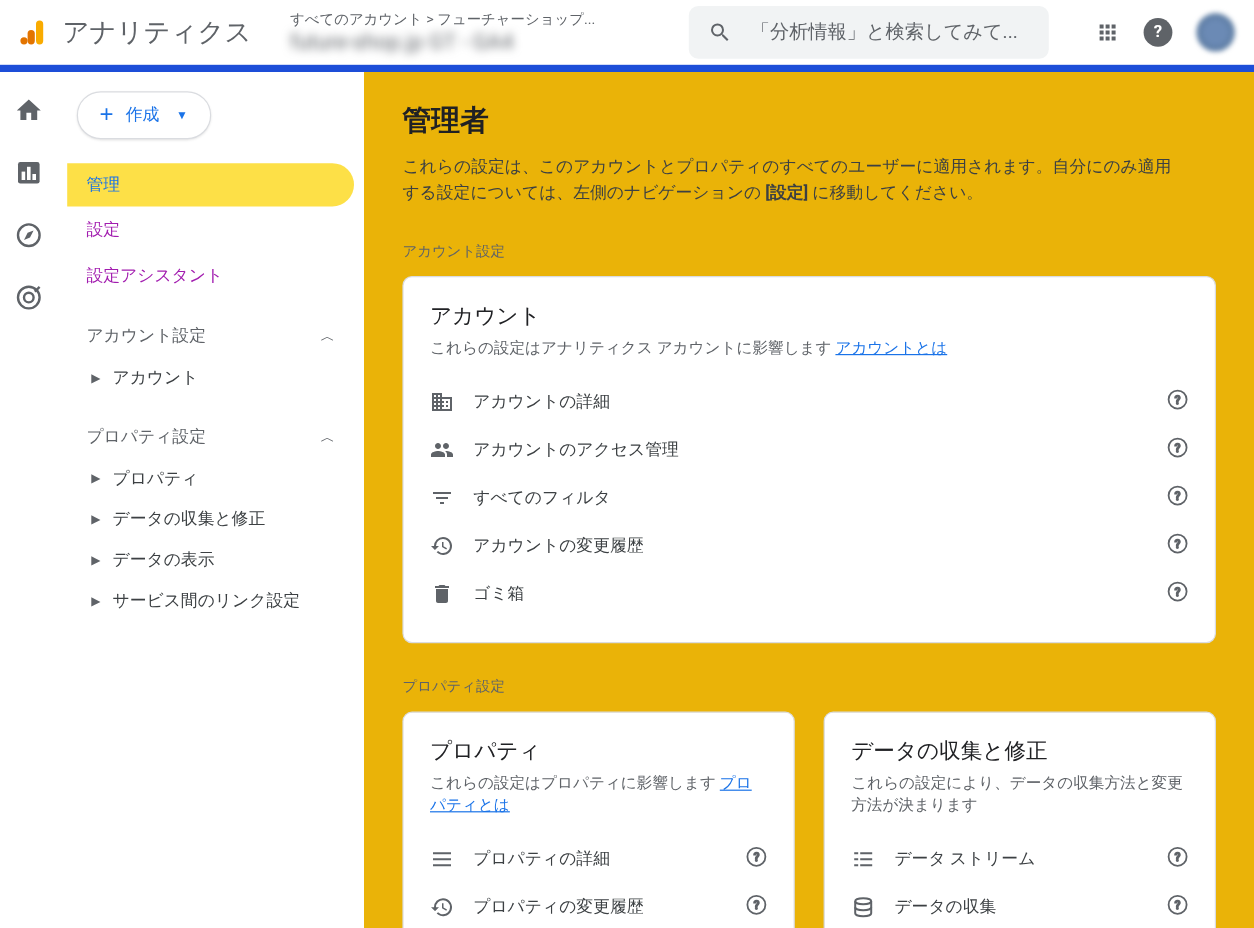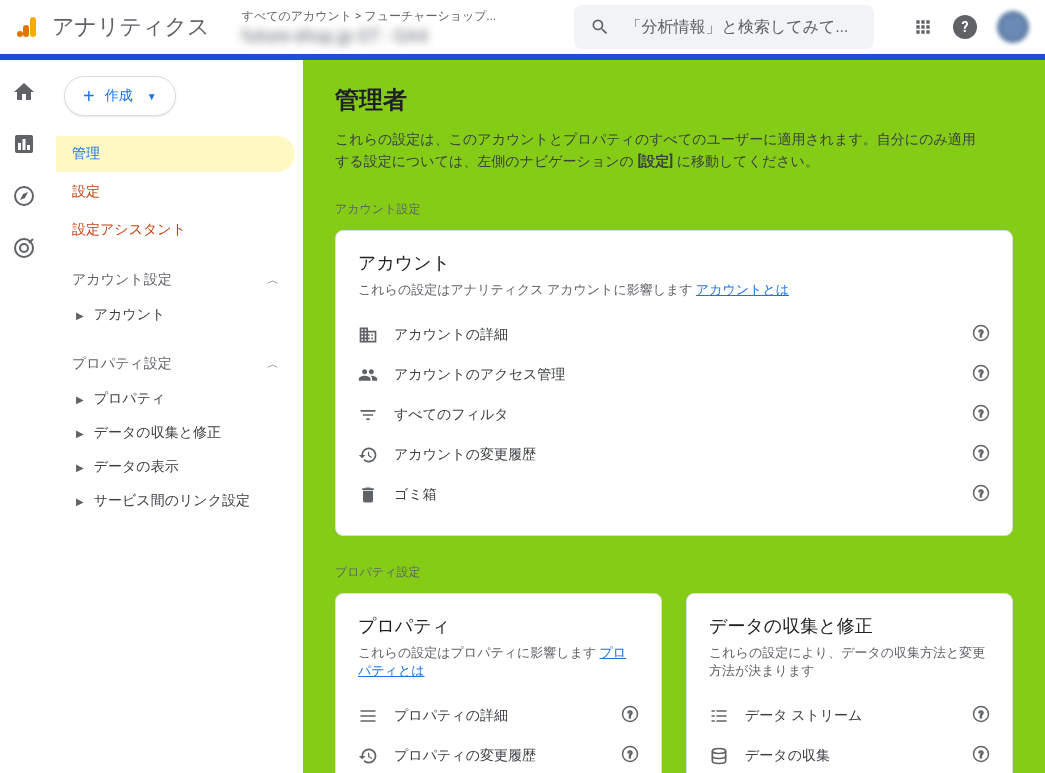--- a/index.html
+++ b/index.html
@@ -27,29 +27,29 @@
 
 .icon-rail { width: 48px; background: #fff; display: flex; flex-direction: column; align-items: center; padding-top: 20px; gap: 28px; }
 .icon-rail svg { width: 24px; height: 24px; fill: #5f6368; }
 
 
 .left-nav { width: 255px; background: #fff; padding: 16px 8px; }
 .create-btn { display: inline-flex; align-items: center; gap: 10px; background: #fff; border: 1px solid #dadce0; border-radius: 24px; height: 40px; padding: 0 18px; color: #1a73e8; font-size: 14px; font-weight: 500; box-shadow: 0 1px 2px rgba(0,0,0,0.1); margin-left: 8px; margin-bottom: 18px; cursor: pointer; }
 .create-btn .plus { font-size: 20px; font-weight: 400; }
 .create-btn .chev { font-size: 10px; margin-left: 4px; }
 
-.nav-item { display: flex; align-items: center; height: 36px; padding: 0 16px; border-radius: 0 18px 18px 0; font-size: 14px; color: #c2410c; cursor: pointer; margin: 2px 0; }
-.nav-item.active { background: #fef9c3; color: #1a73e8; }
+.nav-item { display: flex; align-items: center; height: 36px; padding: 0 16px; border-radius: 0 18px 18px 0; font-size: 14px; color: #a21caf; cursor: pointer; margin: 2px 0; }
+.nav-item.active { background: #fde047; color: #1a73e8; }
 .nav-section-header { display: flex; align-items: center; justify-content: space-between; height: 36px; padding: 0 16px; font-size: 14px; color: #5f6368; cursor: pointer; margin-top: 14px; }
 .nav-section-header .chev-up { font-size: 12px; }
 .nav-sub-item { display: flex; align-items: center; height: 34px; padding: 0 16px 0 20px; font-size: 14px; color: #3c4043; cursor: pointer; gap: 10px; }
 .nav-sub-item .caret { font-size: 10px; color: #5f6368; }
 
 
-.content { flex: 1; background: #84cc16; padding: 24px 32px; overflow-y: auto; }
+.content { flex: 1; background: #eab308; padding: 24px 32px; overflow-y: auto; }
 .page-title { font-size: 24px; color: #202124; margin-bottom: 12px; }
 .page-desc { font-size: 14px; color: #3c4043; line-height: 1.6; margin-bottom: 28px; max-width: 650px; }
 .page-desc b { font-weight: 700; }
 
 .section-label { font-size: 12px; color: #5f6368; margin-bottom: 12px; }
 
 .card { border: 1px solid #dadce0; border-radius: 8px; padding: 20px 22px; margin-bottom: 28px; background: #fff; }
 .card-title { font-size: 18px; color: #202124; margin-bottom: 6px; }
 .card-desc { font-size: 13px; color: #5f6368; margin-bottom: 16px; }
 .card-desc a { color: #1a73e8; text-decoration: underline; }

